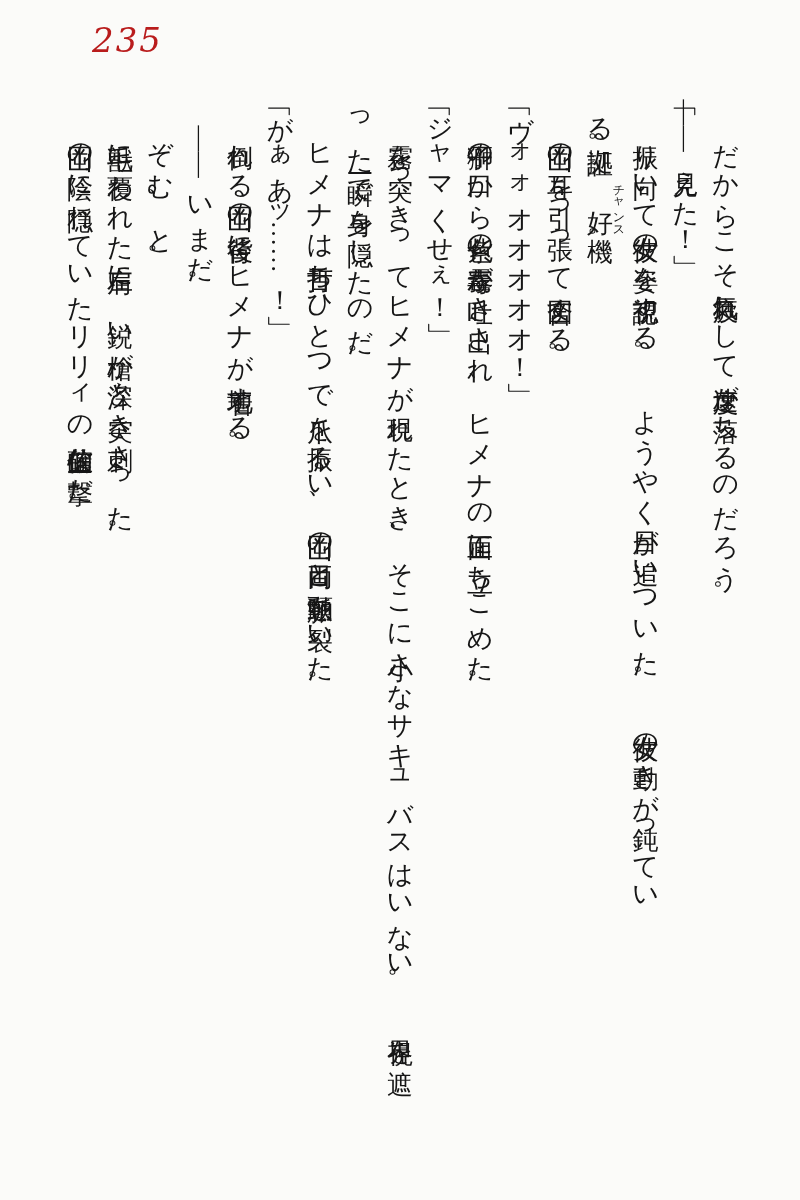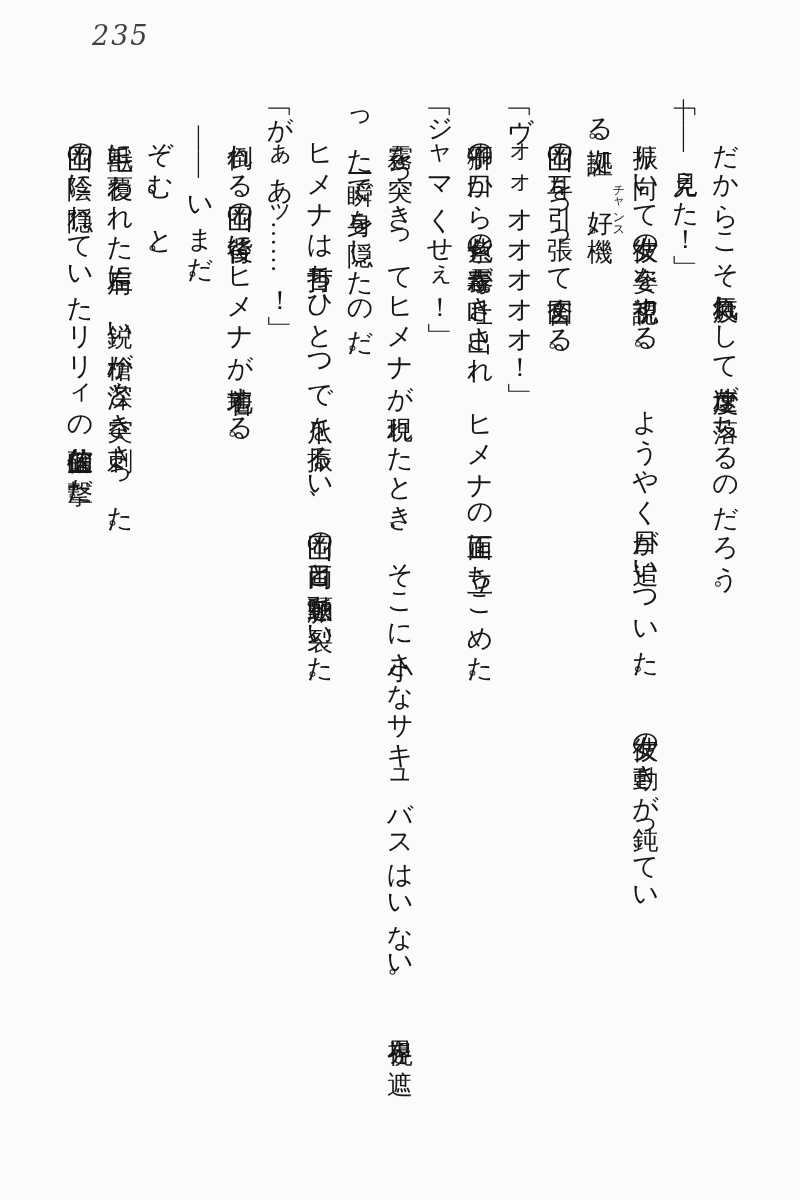--- a/index.html
+++ b/index.html
@@ -15,23 +15,23 @@
     height: 1200px;
     background: #fbfbf9;
     overflow: hidden;
   }
   .page-number {
     position: absolute;
     top: 20px;
     left: 92px;
     font-family: "DejaVu Serif", serif;
     font-style: italic;
-    font-size: 27px;
+    font-size: 34px;
     letter-spacing: 2px;
-    color: #404040;
+    color: #b91c1c;
   }
   .text-block {
     position: absolute;
     top: 99px;
     right: 55px;
     height: 1064px;
     writing-mode: vertical-rl;
     text-orientation: mixed;
     font-family: "Liberation Serif", serif;
     font-size: 26px;

